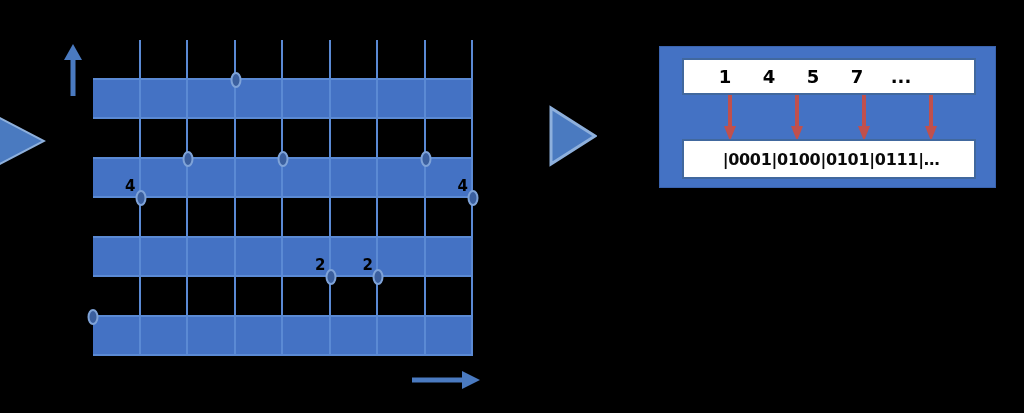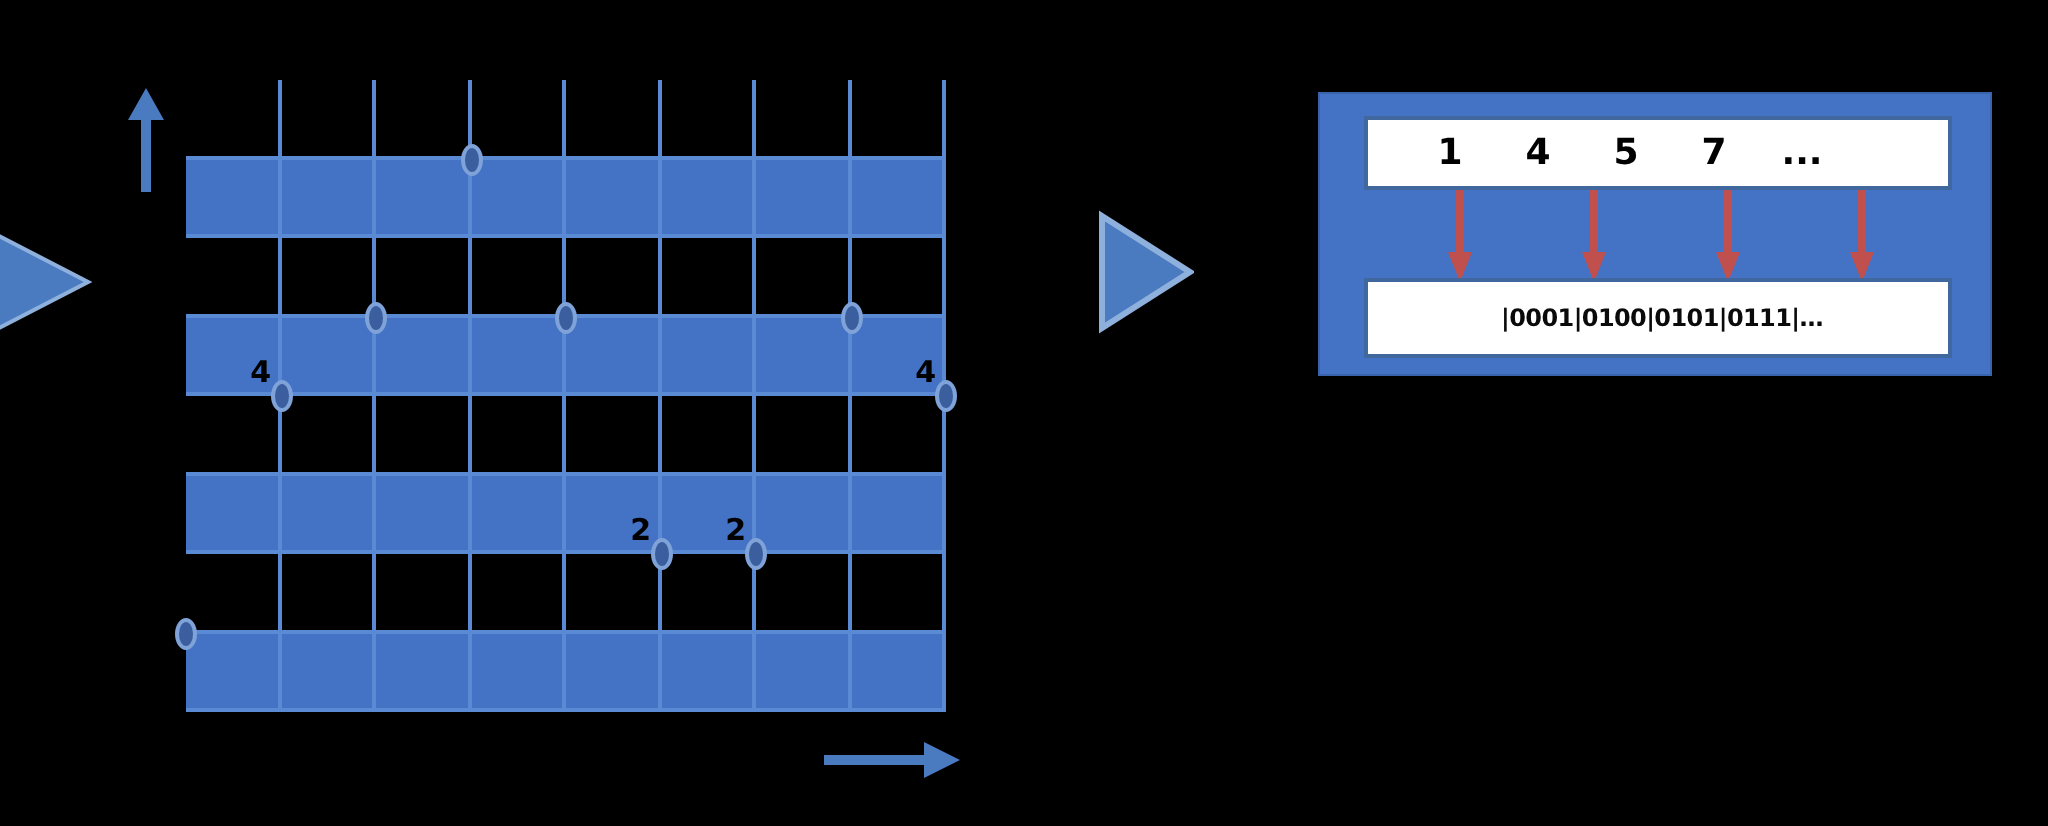--- a/index.html
+++ b/index.html
@@ -133,21 +133,21 @@
     width: 44px;
     text-align: center;
     font-size: 18px;
     font-weight: bold;
     color: #000000;
     font-family: "DejaVu Sans", "Liberation Sans", sans-serif;
   }
   #bits-text {
     width: 100%;
     text-align: center;
-    font-size: 12px;
+    font-size: 16px;
     font-weight: bold;
     color: #0A0A0A;
     font-family: "DejaVu Sans", "Liberation Sans", sans-serif;
     letter-spacing: -0.3px;
     padding-left: 4px;
     box-sizing: border-box;
   }
 
   .red-arrow {
     position: absolute;

